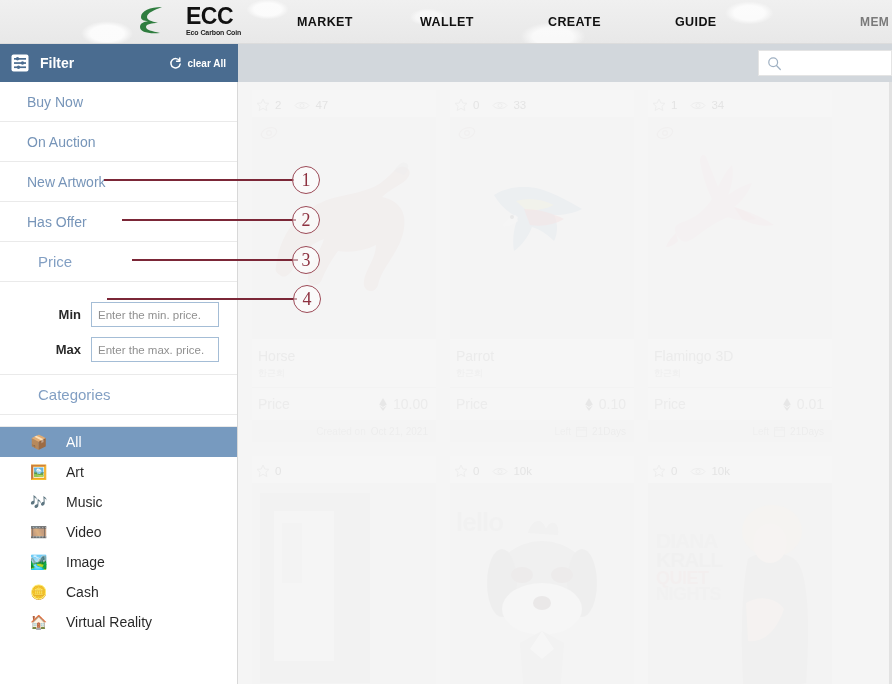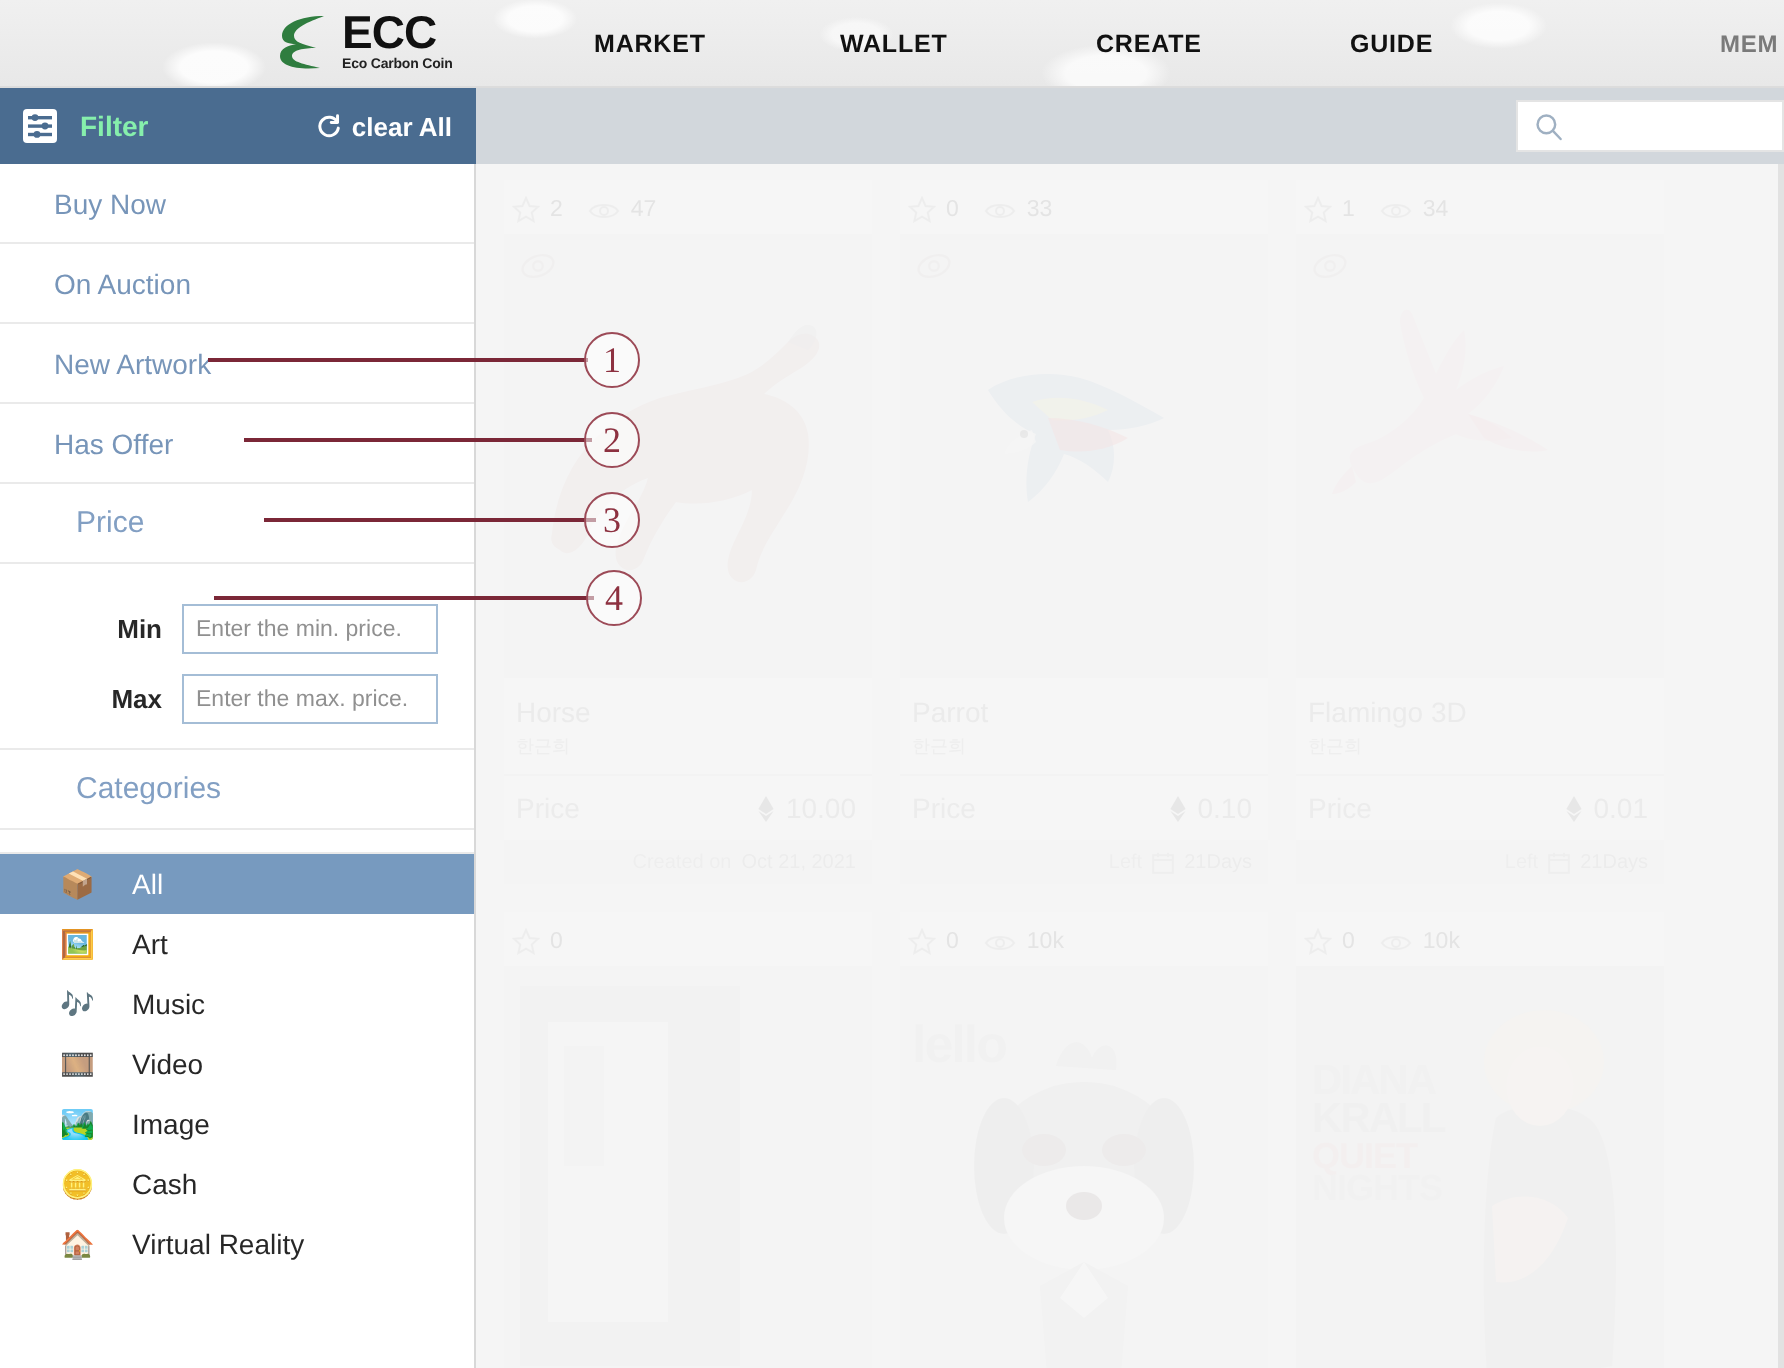--- a/index.html
+++ b/index.html
@@ -34,21 +34,21 @@
       radial-gradient(ellipse 42px 20px at 12% 78%, rgba(255,255,255,.85) 40%, rgba(0,0,0,0) 62%),
       radial-gradient(ellipse 34px 16px at 30% 22%, rgba(255,255,255,.8) 40%, rgba(0,0,0,0) 62%),
       radial-gradient(ellipse 50px 22px at 62% 85%, rgba(255,255,255,.75) 40%, rgba(0,0,0,0) 65%),
       radial-gradient(ellipse 38px 18px at 84% 30%, rgba(255,255,255,.8) 40%, rgba(0,0,0,0) 64%),
       radial-gradient(ellipse 30px 14px at 48% 40%, rgba(248,248,248,.9) 40%, rgba(0,0,0,0) 62%),
       linear-gradient(180deg,#f0f0f0 0%, #e8e8e8 100%);
     pointer-events: none;
   }
   .logo-wrap {
     position: absolute; left: 138px; top: 5px;
-    display: flex; align-items: center; gap: 7px;
+    display: flex; align-items: flex-start; gap: 22px;
     z-index: 2;
   }
   .logo-mark { width: 26px; height: 30px; display: block; }
   .logo-text { line-height: 1; }
   .logo-name {
     font-size: 23px; font-weight: bold; color: #111;
     letter-spacing: -0.5px; display: block;
   }
   .logo-sub {
     font-size: 7px; font-weight: bold; color: #222;
@@ -82,29 +82,29 @@
   }
   .filter-header {
     width: 238px; height: 38px;
     background: #4a6c90;
     display: flex; align-items: center;
     padding: 0 12px 0 10px;
     cursor: pointer;
   }
   .filter-icon { width: 20px; height: 20px; flex: 0 0 auto; }
   .filter-label {
-    color: #86efac; font-size: 14px; font-weight: bold;
+    color: #ffffff; font-size: 14px; font-weight: bold;
     margin-left: 10px;
   }
   .clear-all-wrap {
     margin-left: auto; display: flex; align-items: center;
     gap: 5px; cursor: pointer;
   }
   .refresh-icon { width: 13px; height: 13px; display:block; }
-  .clear-all-label { color: #ffffff; font-size: 13px; font-weight: bold; }
+  .clear-all-label { color: #ffffff; font-size: 10px; font-weight: bold; }
   .search-box {
     position: absolute; right: 0; top: 6px;
     width: 134px; height: 26px;
     background: #ffffff;
     border: 1px solid #e4e4e4;
     display: flex; align-items: center;
     padding: 0 8px;
   }
   .search-icon { width: 15px; height: 15px; flex: 0 0 auto; }
   .search-input {

